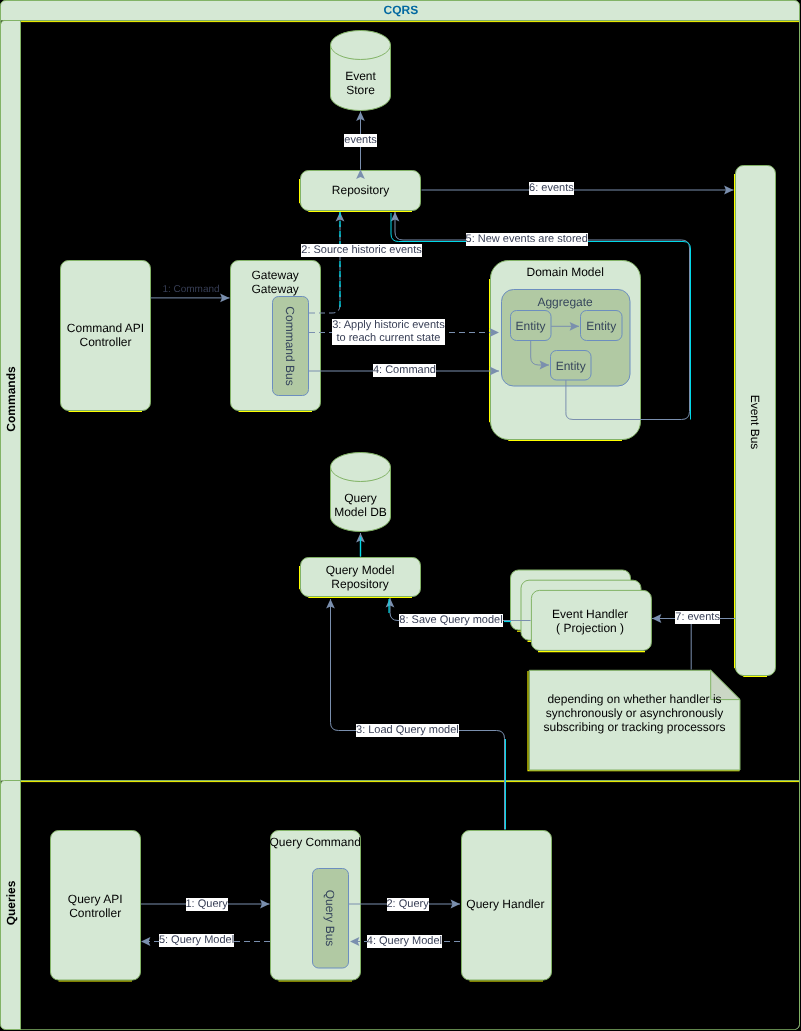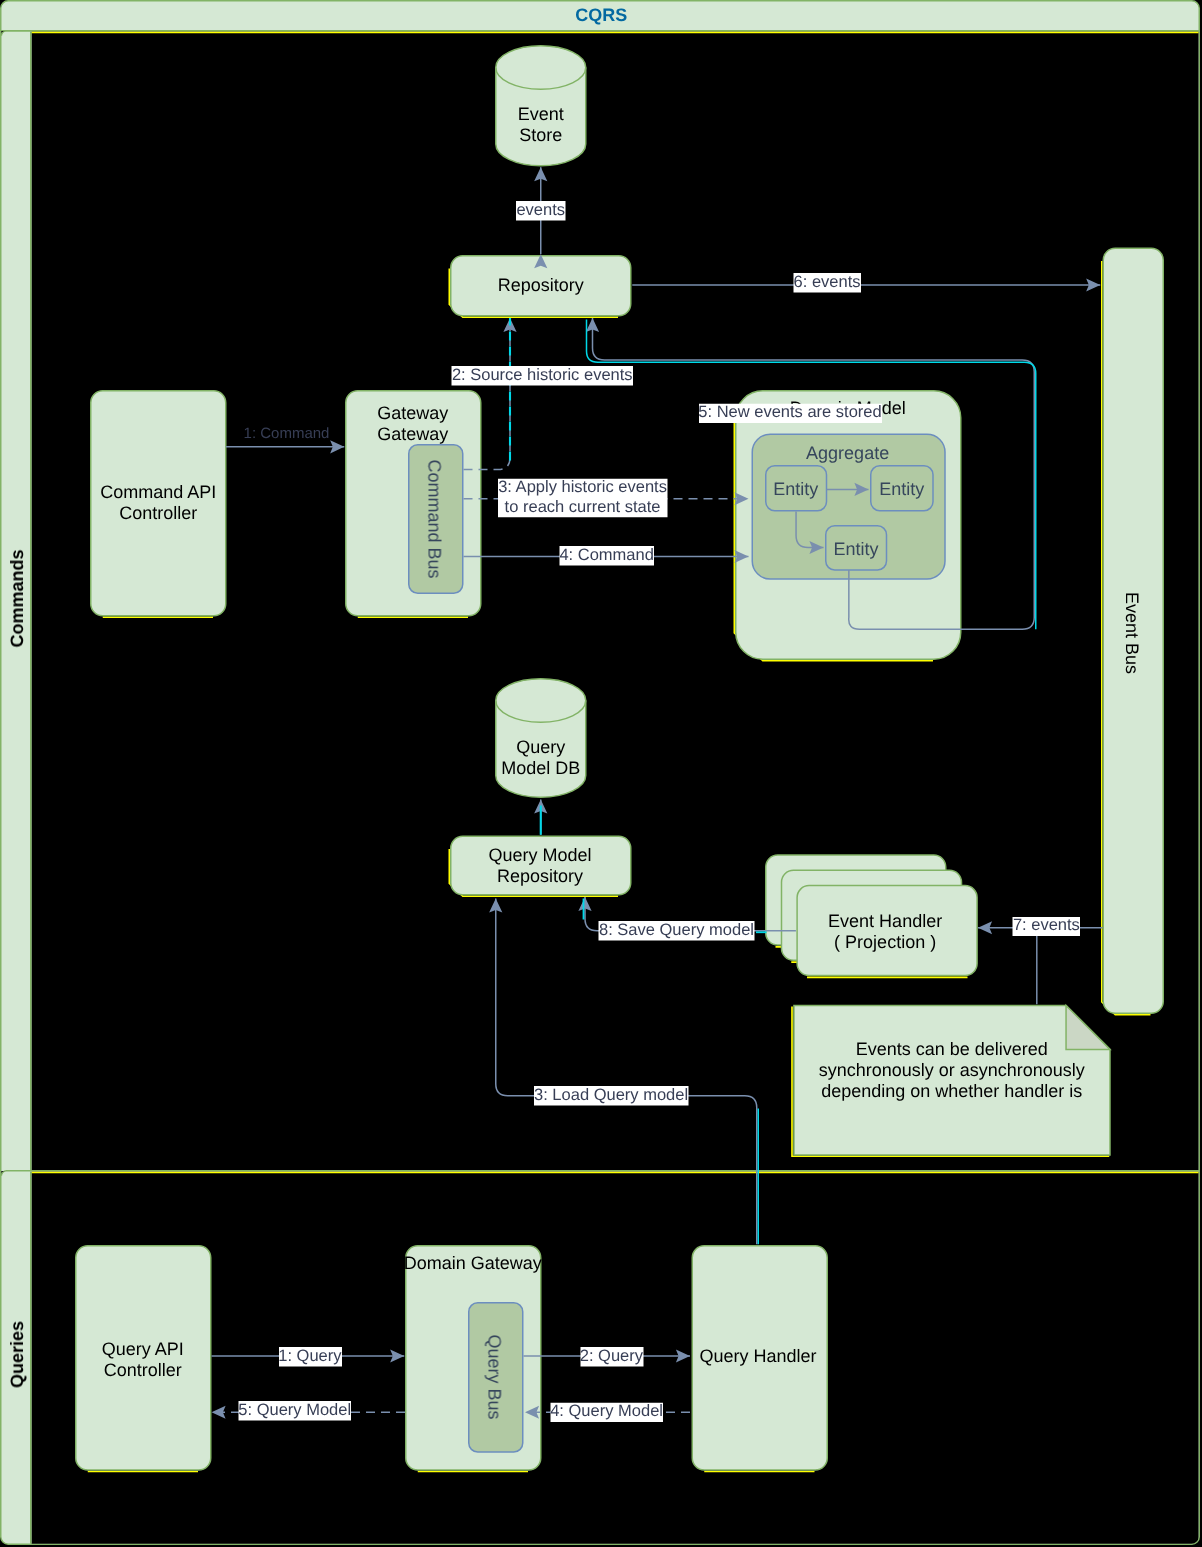--- a/index.html
+++ b/index.html
@@ -165,31 +165,31 @@
 <div class="txt slatelabel" style="left:229.6px;top:339.1px;width:120px;transform:rotate(90deg) translateZ(0);transform-origin:center center;">Command Bus</div>
 <div class="txt nodelabel" style="left:455.2px;top:265.3px;width:220px;"><div>Domain Model</div></div>
 <div class="txt slatelabel" style="left:455.1px;top:294.9px;width:220px;"><div>Aggregate</div></div>
 <div class="txt slatelabel" style="left:490.5px;top:319.2px;width:80px;"><div>Entity</div></div>
 <div class="txt slatelabel" style="left:561.2px;top:319.2px;width:80px;"><div>Entity</div></div>
 <div class="txt slatelabel" style="left:530.7px;top:359px;width:80px;"><div>Entity</div></div>
 <div class="txt nodelabel" style="left:694.9px;top:414.5px;width:120px;transform:rotate(90deg) translateZ(0);transform-origin:center center;">Event Bus</div>
 <div class="txt nodelabel" style="left:250.5px;top:490.9px;width:220px;text-align:center;"><div>Query</div><div>Model DB</div></div>
 <div class="txt nodelabel" style="left:250px;top:563px;width:220px;"><div>Query Model</div><div>Repository</div></div>
 <div class="txt nodelabel" style="left:480.1px;top:606.5px;width:220px;"><div>Event Handler</div><div>( Projection )</div></div>
-<div class="txt nodelabel" style="left:504.5px;top:692px;width:260px;"><div>Events can be delivered</div><div>synchronously or asynchronously</div><div>depending on whether handler is</div></div>
+<div class="txt nodelabel" style="left:504.5px;top:692px;width:260px;"><div>depending on whether handler is</div><div>synchronously or asynchronously</div><div>subscribing or tracking processors</div></div>
 <div class="txt nodelabel" style="left:-14.8px;top:891.5px;width:220px;"><div>Query API</div><div>Controller</div></div>
-<div class="txt nodelabel" style="left:205.2px;top:835.2px;width:220px;"><div>Domain Gateway</div></div>
+<div class="txt nodelabel" style="left:205.2px;top:835.2px;width:220px;"><div>Query Command</div></div>
 <div class="txt slatelabel" style="left:269.6px;top:911px;width:120px;transform:rotate(90deg) translateZ(0);transform-origin:center center;">Query Bus</div>
 <div class="txt nodelabel" style="left:395.4px;top:897.3px;width:220px;"><div>Query Handler</div></div>
 <div class="txt elabel" style="left:250.5px;top:134px;width:220px;"><span>events</span></div>
 <div class="txt elabel nobg f12" style="left:81px;top:282.5px;width:220px;"><span>1: Command</span></div>
 <div class="txt elabel" style="left:251.5px;top:244.3px;width:220px;"><span>2: Source historic events</span></div>
 <div class="txt elabel wbox" style="left:331.9px;top:318.6px;width:113px;"><div>3: Apply historic events</div><div>to reach current state</div></div>
 <div class="txt elabel" style="left:294.45px;top:364.2px;width:220px;"><span>4: Command</span></div>
-<div class="txt elabel" style="left:416.7px;top:232.9px;width:220px;margin-top:36px;"><span>5: New events are stored</span></div>
+<div class="txt elabel" style="left:416.7px;top:232.9px;width:220px;"><span>5: New events are stored</span></div>
 <div class="txt elabel" style="left:441.4px;top:181.8px;width:220px;"><span>6: events</span></div>
 <div class="txt elabel" style="left:587.6px;top:611.1px;width:220px;"><span>7: events</span></div>
 <div class="txt elabel" style="left:341px;top:613.5px;width:220px;"><span>8: Save Query model</span></div>
 <div class="txt elabel" style="left:297.4px;top:723.5px;width:220px;"><span>3: Load Query model</span></div>
 <div class="txt elabel" style="left:96.6px;top:897.5px;width:220px;"><span>1: Query</span></div>
 <div class="txt elabel" style="left:297.6px;top:897.5px;width:220px;"><span>2: Query</span></div>
 <div class="txt elabel" style="left:294.4px;top:934.6px;width:220px;"><span>4: Query Model</span></div>
 <div class="txt elabel" style="left:86.5px;top:933.6px;width:220px;"><span>5: Query Model</span></div>
 
 </div>

